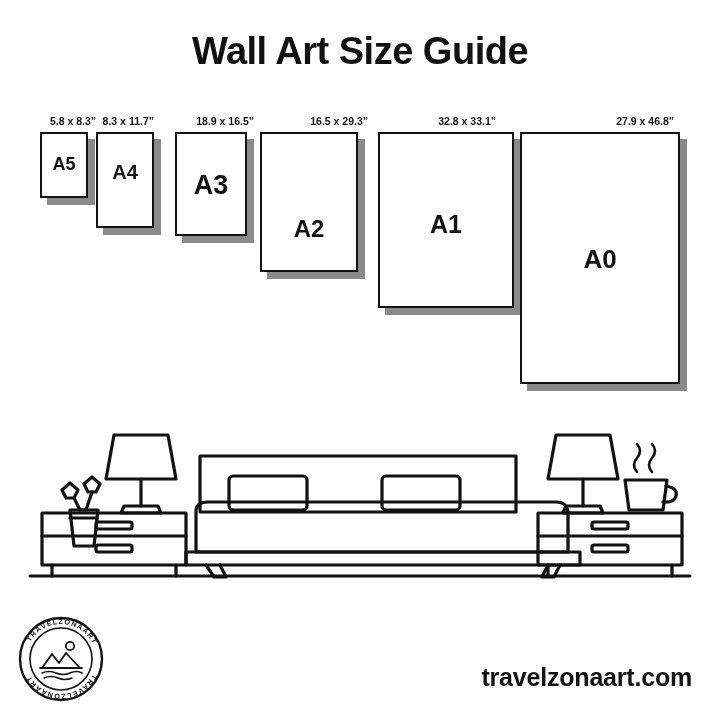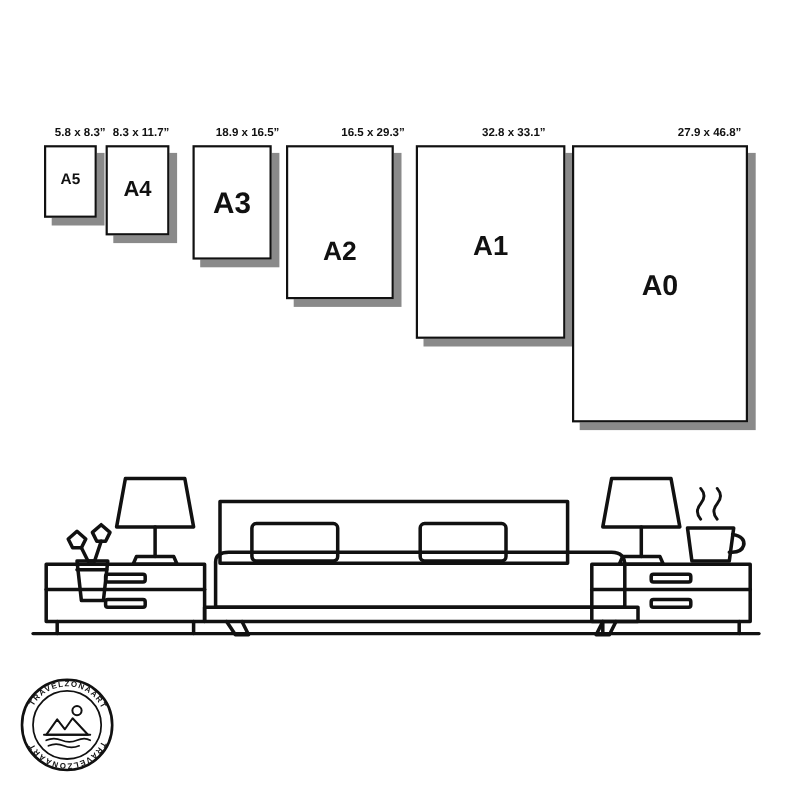--- a/index.html
+++ b/index.html
@@ -95,33 +95,34 @@
     bottom: 18px;
     width: 86px;
     height: 86px;
   }
 </style>
 </head>
 <body>
 
 <div id="stage">
 
+  <div class="title">Wall Art Size Guide</div>
 
   <div class="sizes">
 
     <div class="size-item">
       <div class="size-dim" style="left:32px; top:7px; width:64px;">5.8 x 8.3”</div>
       <div class="frame" style="left:40px; top:24px; width:48px; height:66px;">
-        <div class="frame-label" style="top:20px; font-size:14px;">A5</div>
+        <div class="frame-label" style="top:20px; font-size:18px;">A5</div>
       </div>
     </div>
 
     <div class="size-item">
       <div class="size-dim" style="left:74px; top:7px; width:80px;">8.3 x 11.7”</div>
-      <div class="frame" style="left:96px; top:24px; width:58px; height:82px;">
+      <div class="frame" style="left:96px; top:24px; width:58px; height:96px;">
         <div class="frame-label" style="top:27px; font-size:20px;">A4</div>
       </div>
     </div>
 
     <div class="size-item">
       <div class="size-dim" style="left:150px; top:7px; width:104px;">18.9 x 16.5”</div>
       <div class="frame" style="left:175px; top:24px; width:72px; height:104px;">
         <div class="frame-label" style="top:36px; font-size:27px;">A3</div>
       </div>
     </div>
@@ -237,14 +238,15 @@
       </defs>
       <text font-family="Liberation Sans, sans-serif" font-size="7.2" font-weight="bold" fill="#111111" letter-spacing="1.1">
         <textPath href="#arc-top" startOffset="16%">TRAVELZONAART</textPath>
       </text>
       <text font-family="Liberation Sans, sans-serif" font-size="7.2" font-weight="bold" fill="#111111" letter-spacing="1.1">
         <textPath href="#arc-bot" startOffset="14%">TRAVELZONAART</textPath>
       </text>
     </svg>
   </div>
 
+  <div class="brand-url">travelzonaart.com</div>
 
 </div>
 
 </body></html>

